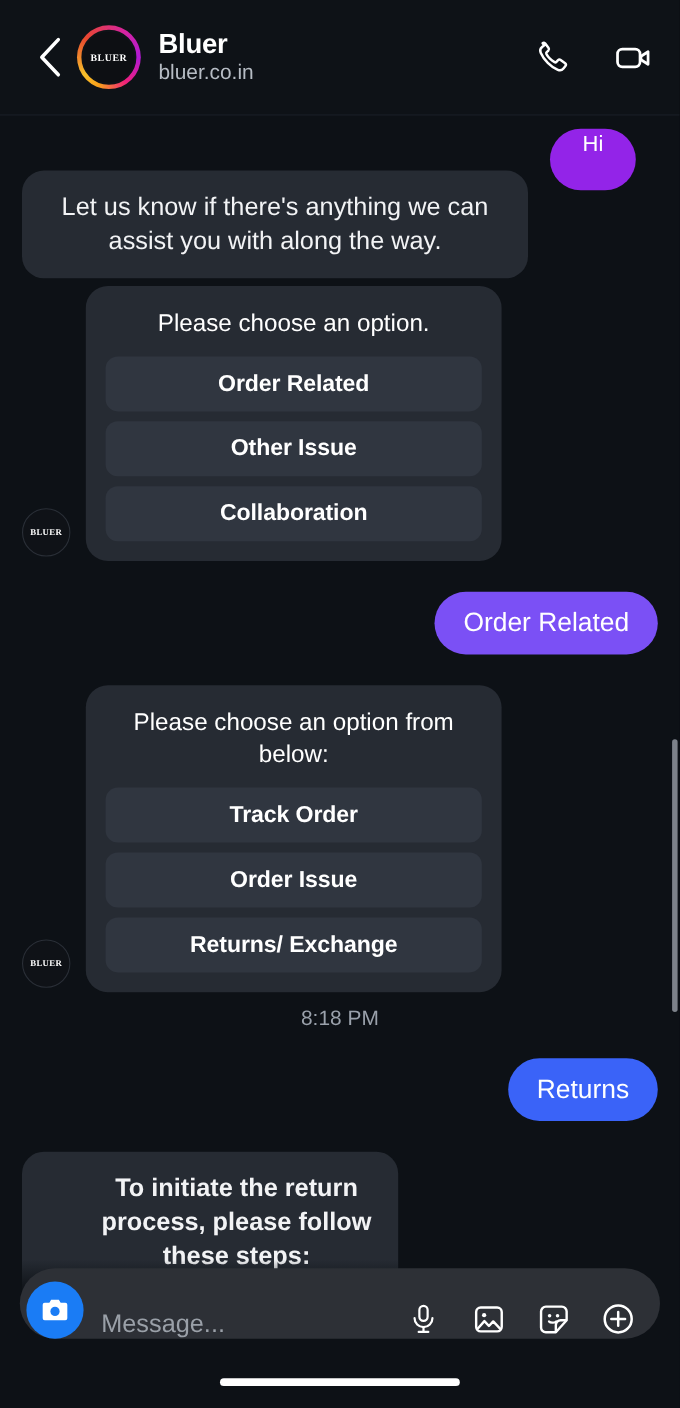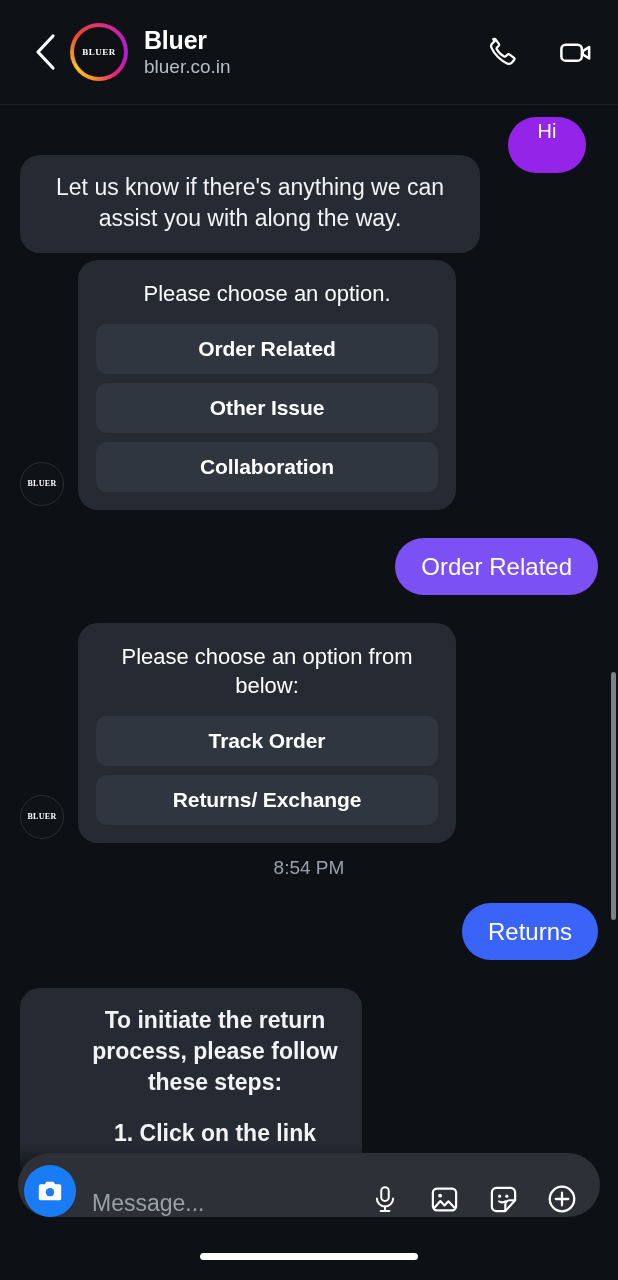--- a/index.html
+++ b/index.html
@@ -85,21 +85,21 @@
   }
   .chat-inner { position: relative; }
 
   .row { display: flex; width: 100%; text-align: center; }
   .row.bot { justify-content: flex-start; }
   .row.me  { justify-content: flex-end; }
 
   
   .cut-bubble {
     position: absolute;
-    right: 12px; top: -38px;
+    right: 20px; top: -38px;
     width: 78px; height: 56px;
     border-radius: 28px;
     background: #9324e8;
     display: flex; align-items: flex-end; justify-content: center;
     overflow: hidden;
   }
   .cut-bubble span {
     color: #fff; font-size: 20px; font-weight: 400;
     position: relative; top: -30px; white-space: nowrap;
   }
@@ -278,29 +278,30 @@
         <div class="me-bubble" style="background:#7b50f5;">
           <span>Order Related</span>
         </div>
       </div>
 
       <div class="row bot" style="margin-top:28px; position:relative;">
         <div class="bot-bubble bot-card" style="margin-left:58px;">
           <div class="card-title">Please choose an option from below:</div>
           <div class="opt-list">
             <div class="opt">Track Order</div>
+            <div class="opt">Order Issue</div>
             <div class="opt">Returns/ Exchange</div>
           </div>
         </div>
         <div class="avatar-sm" style="bottom:4px;">
           <span>BLUER</span>
         </div>
       </div>
 
-      <div class="timestamp">8:54 PM</div>
+      <div class="timestamp">8:18 PM</div>
 
       <div class="row me" style="margin-top:14px;">
         <div class="me-bubble" style="background:#3a63f8;">
           <span>Returns</span>
         </div>
       </div>
 
       <div class="row bot" style="margin-top:28px;">
         <div class="bot-bubble" style="width:342px;padding-left:48px;">
           <div class="bot-text" style="font-weight:700; padding-bottom:0;">To initiate the return process, please follow these steps:</div>

